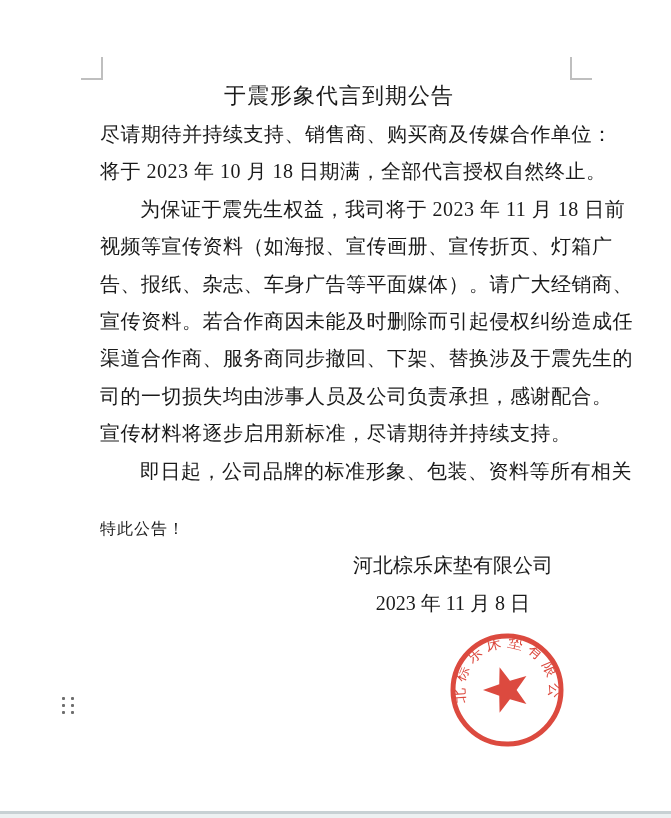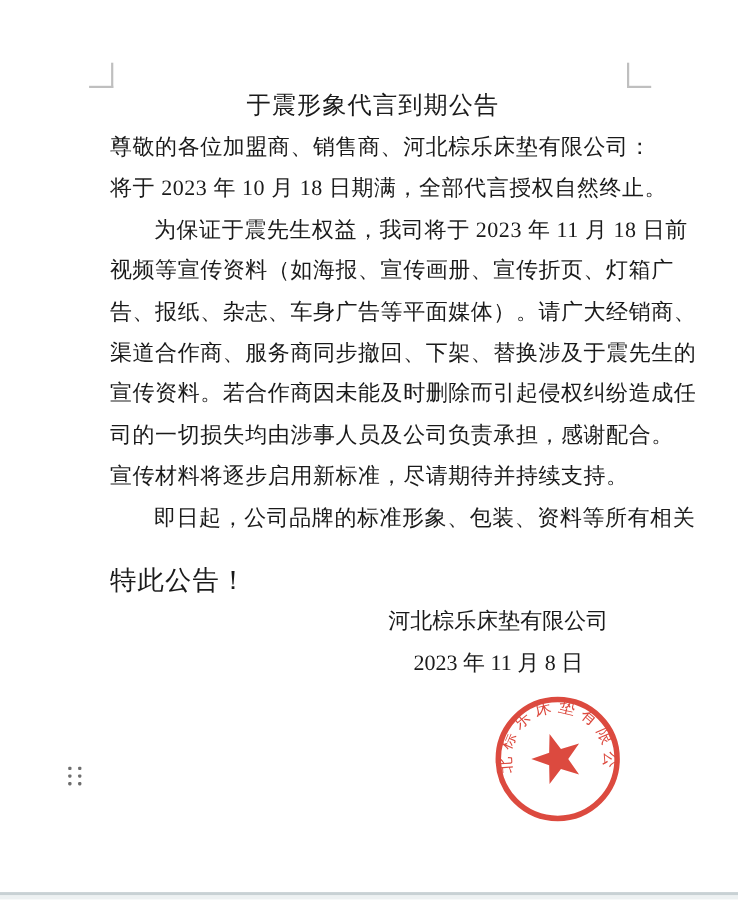--- a/index.html
+++ b/index.html
@@ -41,21 +41,21 @@
     white-space: nowrap;
     text-align: justify;
     text-align-last: justify;
     overflow: visible;
   }
   .line.para-end { text-align-last: left; }
   .line.indent { text-indent: 2em; }
 
   .closing {
     margin-top: 20px;
-    font-size: 24px;
+    font-size: 16px;
     line-height: 37.4px;
     letter-spacing: 1px;
   }
 
   .signature-wrap { text-align: right; }
   .signature {
     display: inline-block;
     margin-right: 25px;
     text-align: center;
     font-size: 20px;
@@ -95,27 +95,27 @@
 <body>
 
 <div class="page">
 
   <div class="corner-mark tl"></div>
   <div class="corner-mark tr"></div>
 
   <div class="content">
     <div class="doc-title">于震形象代言到期公告</div>
 
-    <div class="line para-end">尊敬的各位加盟商、销售商、河北棕乐床垫有限公司：</div>
+    <div class="line para-end">尽请期待并持续支持、销售商、购买商及传媒合作单位：</div>
     <div class="line para-end">将于 2023 年 10 月 18 日期满，全部代言授权自然终止。</div>
     <div class="line indent">为保证于震先生权益，我司将于 2023 年 11 月 18 日前</div>
     <div class="line">视频等宣传资料（如海报、宣传画册、宣传折页、灯箱广</div>
     <div class="line">告、报纸、杂志、车身广告等平面媒体）。请广大经销商、</div>
+    <div class="line">宣传资料。若合作商因未能及时删除而引起侵权纠纷造成任</div>
     <div class="line">渠道合作商、服务商同步撤回、下架、替换涉及于震先生的</div>
-    <div class="line">宣传资料。若合作商因未能及时删除而引起侵权纠纷造成任</div>
     <div class="line para-end">司的一切损失均由涉事人员及公司负责承担，感谢配合。</div>
     <div class="line para-end">宣传材料将逐步启用新标准，尽请期待并持续支持。</div>
     <div class="line indent">即日起，公司品牌的标准形象、包装、资料等所有相关</div>
 
     <div class="closing">特此公告！</div>
 
     <div class="signature-wrap">
       <div class="signature">
         <div>河北棕乐床垫有限公司</div>
         <div>2023 年 11 月 8 日</div>

